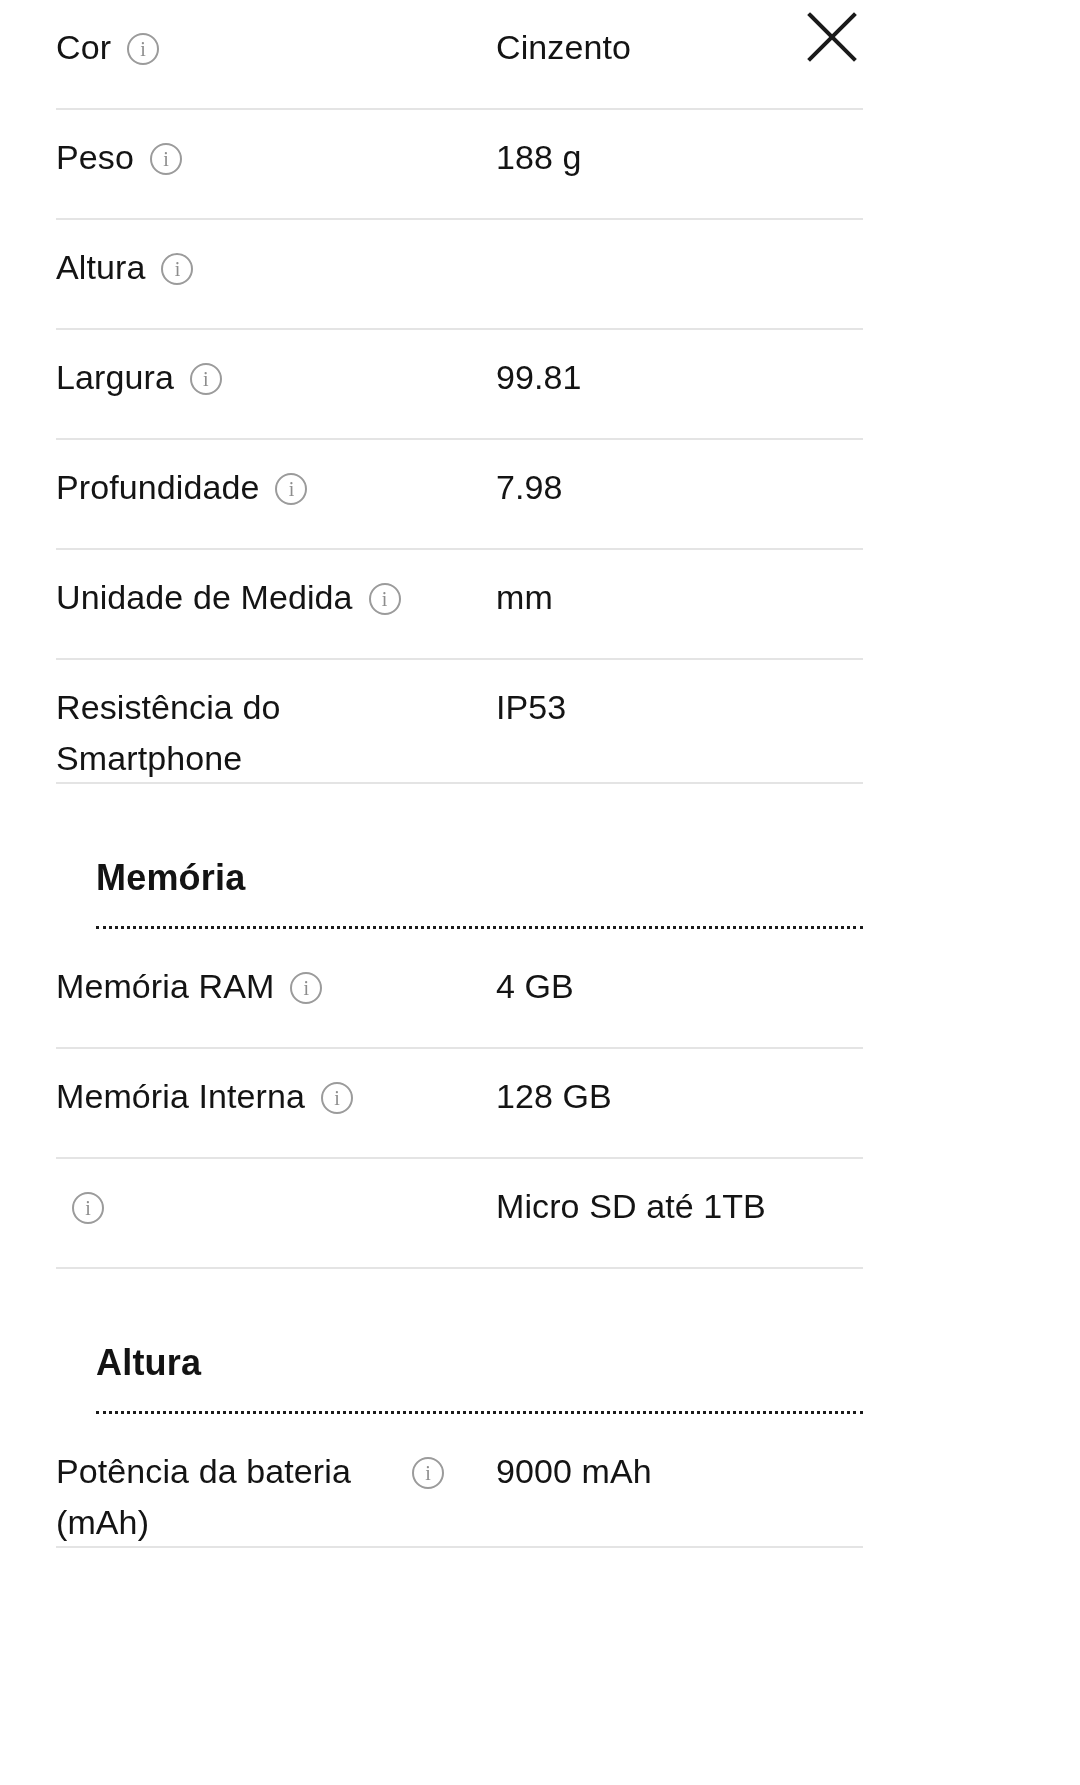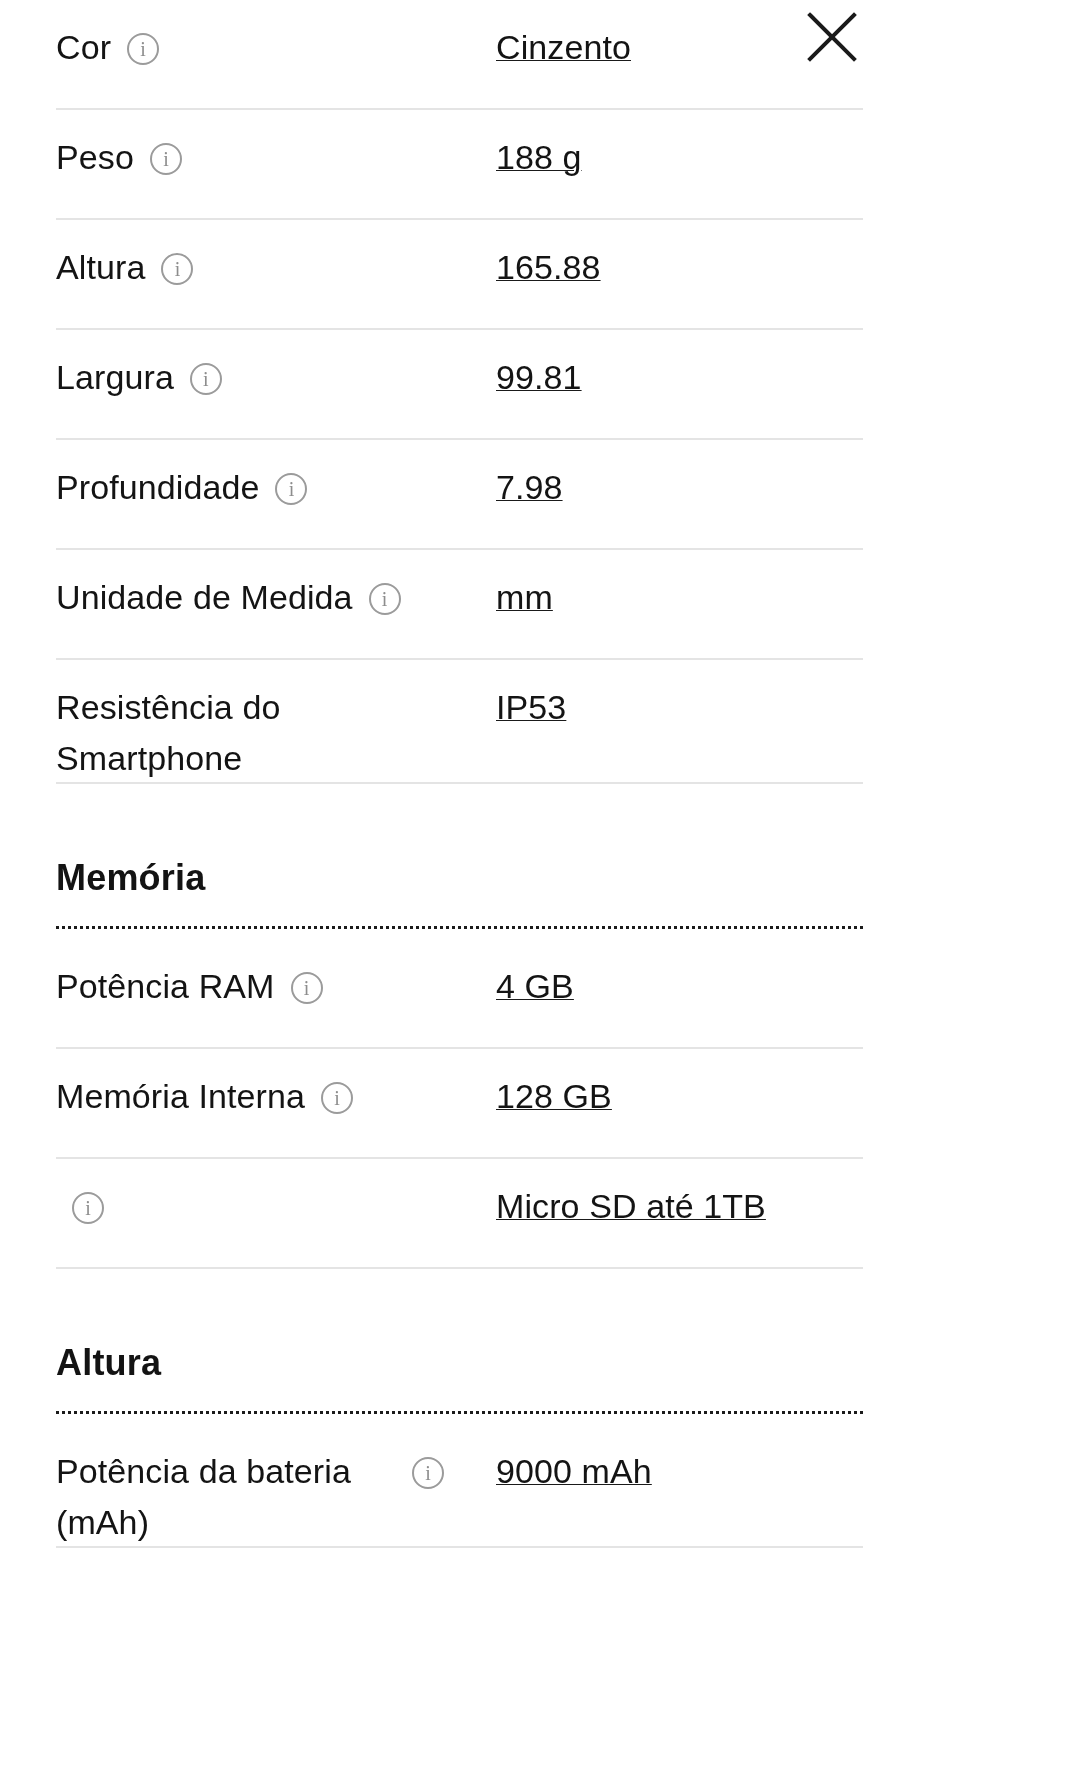--- a/index.html
+++ b/index.html
@@ -85,21 +85,20 @@
     line-height: 28px;
     text-align: center;
     font-family: "Liberation Serif", serif;
     cursor: pointer;
     display: block;
   }
 
   .spec-row .value-cell {
     flex: 1 1 auto;
     padding-top: 22px;
-    text-decoration: underline;
   }
 
   .spec-row .value-text {
     font-size: 34px;
     line-height: 51px;
     color: #141414;
     font-weight: 400;
     letter-spacing: 0.1px;
   }
 
@@ -110,20 +109,21 @@
     left: 56px;
     right: 56px;
     bottom: 0;
     height: 2px;
     background: #e4e4e4;
   }
 
   
   .section-block {
     padding: 0 56px;
+    margin-left: 40px;
   }
   .section-title {
     font-size: 36px;
     line-height: 44px;
     font-weight: 700;
     color: #131313;
     letter-spacing: 0.2px;
   }
   .section-rule {
     height: 0;
@@ -163,21 +163,20 @@
             <span class="label-text">Peso</span>
             <span class="info-icon">i</span>
           </div>
           <div class="value-cell"><span class="value-text">188 g</span></div>
         </div>
         <div class="spec-row">
           <div class="label-cell">
             <span class="label-text">Altura</span>
             <span class="info-icon">i</span>
           </div>
-          <div class="value-cell"><span class="value-text">165.88</span></div>
         </div>
         <div class="spec-row">
           <div class="label-cell">
             <span class="label-text">Largura</span>
             <span class="info-icon">i</span>
           </div>
           <div class="value-cell"><span class="value-text">99.81</span></div>
         </div>
         <div class="spec-row">
           <div class="label-cell">
@@ -202,21 +201,21 @@
       </div>
       <div class="gap-before-section"></div>
       <div class="section-block">
         <div class="section-title">Memória</div>
         <div class="section-rule"></div>
       </div>
       <div class="gap-after-rule"></div>
       <div class="rows">
         <div class="spec-row">
           <div class="label-cell">
-            <span class="label-text">Potência RAM</span>
+            <span class="label-text">Memória RAM</span>
             <span class="info-icon">i</span>
           </div>
           <div class="value-cell"><span class="value-text">4 GB</span></div>
         </div>
         <div class="spec-row">
           <div class="label-cell">
             <span class="label-text">Memória Interna</span>
             <span class="info-icon">i</span>
           </div>
           <div class="value-cell"><span class="value-text">128 GB</span></div>

